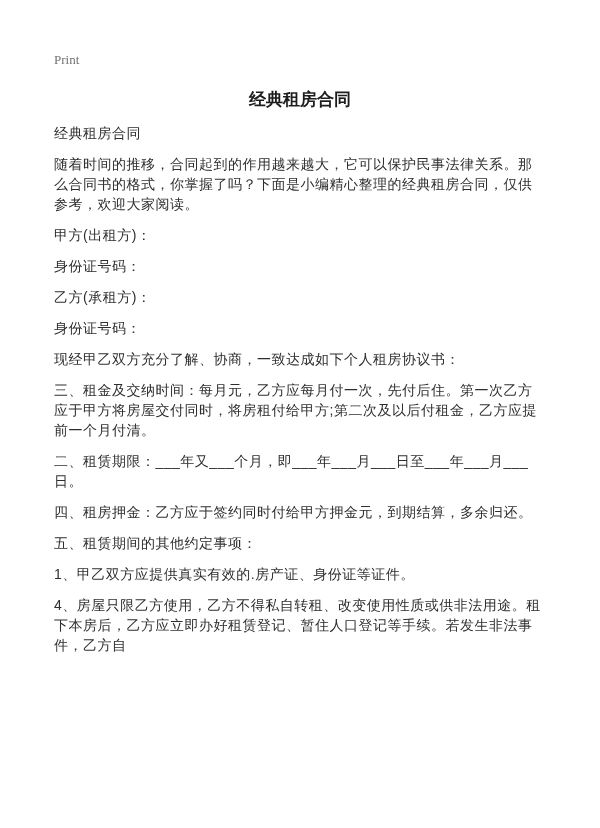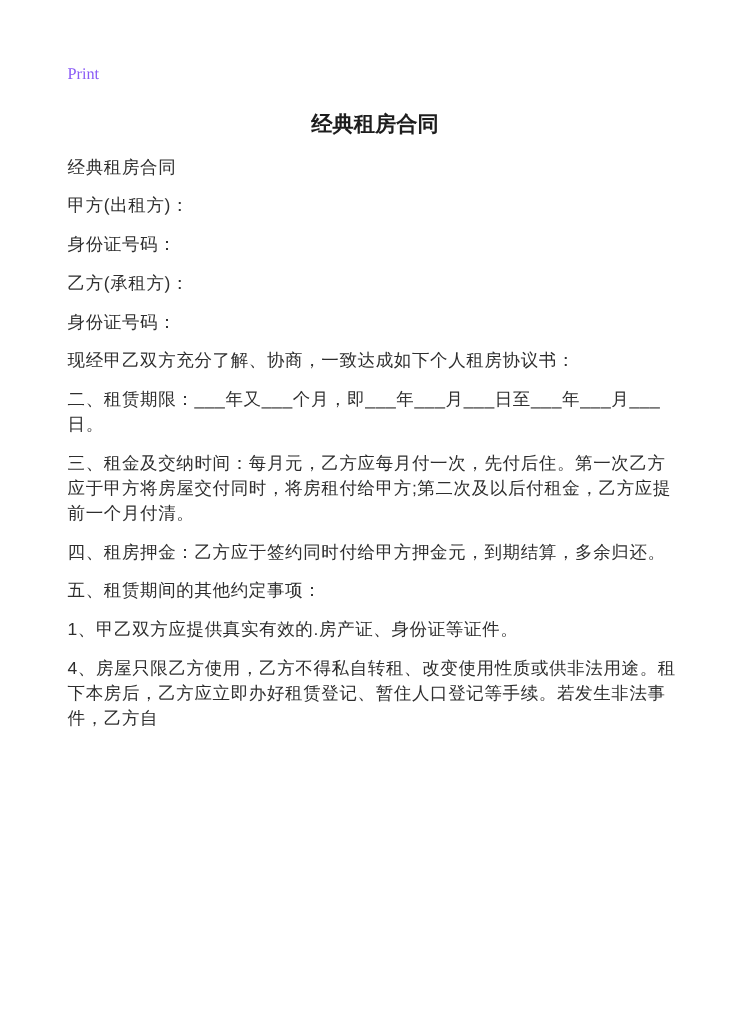--- a/index.html
+++ b/index.html
@@ -15,21 +15,21 @@
     width: 600px;
     height: 828px;
     padding: 50px 54px 0 54px;
     background: #ffffff;
   }
   .print-link {
     display: inline-block;
     font-family: "Liberation Serif", "DejaVu Serif", serif;
     font-size: 13px;
     line-height: 14px;
-    color: #8b5cf6;
+    color: #737373;
     text-decoration: none;
     cursor: pointer;
   }
   .doc-title {
     margin: 21px 0 13px 0;
     text-align: center;
     font-size: 17px;
     font-weight: bold;
     color: #1d1d1d;
     line-height: 21px;
@@ -47,25 +47,26 @@
   }
 </style>
 </head>
 <body>
 
 <div class="page">
   <a href="#" class="print-link">Print</a>
   <h1 class="doc-title">经典租房合同</h1>
   <div class="content" id="content">
       <p>经典租房合同</p>
+      <p>随着时间的推移，合同起到的作用越来越大，它可以保护民事法律关系。那么合同书的格式，你掌握了吗？下面是小编精心整理的经典租房合同，仅供参考，欢迎大家阅读。</p>
       <p>甲方(出租方)：</p>
       <p>身份证号码：</p>
       <p>乙方(承租方)：</p>
       <p>身份证号码：</p>
       <p>现经甲乙双方充分了解、协商，一致达成如下个人租房协议书：</p>
+      <p>三、租金及交纳时间：每月元，乙方应每月付一次，先付后住。第一次乙方应于甲方将房屋交付同时，将房租付给甲方;第二次及以后付租金，乙方应提前一个月付清。</p>
       <p>二、租赁期限：___年又___个月，即___年___月___日至___年___月___日。</p>
-      <p>三、租金及交纳时间：每月元，乙方应每月付一次，先付后住。第一次乙方应于甲方将房屋交付同时，将房租付给甲方;第二次及以后付租金，乙方应提前一个月付清。</p>
       <p>四、租房押金：乙方应于签约同时付给甲方押金元，到期结算，多余归还。</p>
       <p>五、租赁期间的其他约定事项：</p>
       <p>1、甲乙双方应提供真实有效的.房产证、身份证等证件。</p>
       <p>4、房屋只限乙方使用，乙方不得私自转租、改变使用性质或供非法用途。租下本房后，乙方应立即办好租赁登记、暂住人口登记等手续。若发生非法事件，乙方自</p>
     </div>
 </div>
 
 </body></html>

